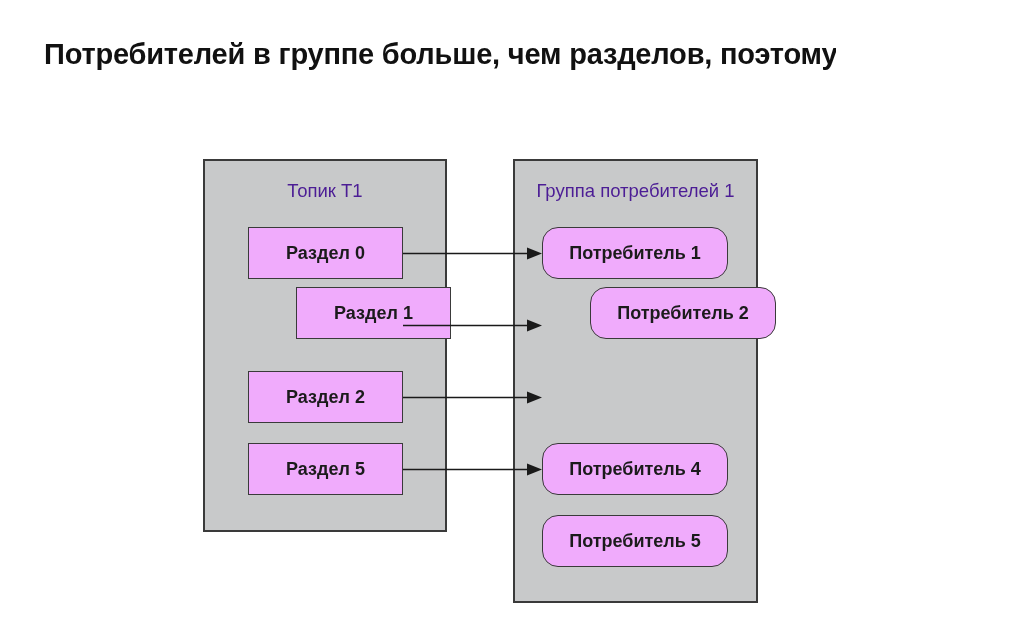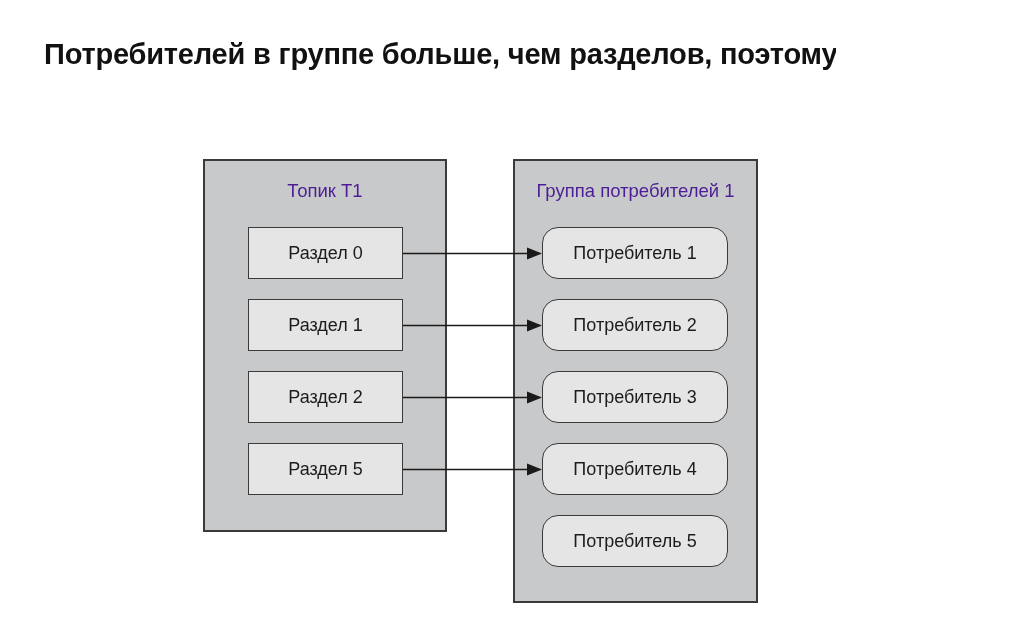--- a/index.html
+++ b/index.html
@@ -51,40 +51,41 @@
     top: 19px;
     text-align: center;
     font-size: 18.5px;
     color: #4c1d95;
     white-space: nowrap;
   }
   .node {
     position: absolute;
     box-sizing: border-box;
     height: 52px;
-    background: #e5e5e5;
+    background: #f0abfc;
     border: 1.5px solid #3a3a3a;
     display: flex;
     align-items: center;
     justify-content: center;
     font-size: 18px;
     color: #1b1b1b;
     white-space: nowrap;
+    font-weight: bold;
   }
   .partition {
     left: 43px;
     width: 155px;
   }
   .consumer {
     left: 27px;
     width: 186px;
     border-radius: 16px;
   }
   .row-0 { top: 66px; }
-  .row-1 { top: 138px; }
+  .row-1 { top: 126px; margin-left: 48px; }
   .row-2 { top: 210px; }
   .row-3 { top: 282px; }
   .row-4 { top: 354px; }
   .arrow {
     position: absolute;
     left: 403px;
     width: 139px;
     height: 15px;
   }
   .arrow-0 { top: 246px; }
@@ -106,21 +107,20 @@
     <div class="node partition row-0">Раздел 0</div>
     <div class="node partition row-1">Раздел 1</div>
     <div class="node partition row-2">Раздел 2</div>
     <div class="node partition row-3">Раздел 5</div>
   </div>
 
   <div class="container group">
     <div class="container-label">Группа потребителей 1</div>
     <div class="node consumer row-0">Потребитель 1</div>
     <div class="node consumer row-1">Потребитель 2</div>
-    <div class="node consumer row-2">Потребитель 3</div>
     <div class="node consumer row-3">Потребитель 4</div>
     <div class="node consumer row-4">Потребитель 5</div>
   </div>
 
   <svg class="arrow arrow-0" viewBox="0 0 139 15">
     <line x1="0" y1="7.5" x2="126" y2="7.5" stroke="#1a1a1a" stroke-width="1.6"></line>
     <polygon points="124,1.5 139,7.5 124,13.5" fill="#1a1a1a"></polygon>
   </svg>
   <svg class="arrow arrow-1" viewBox="0 0 139 15">
     <line x1="0" y1="7.5" x2="126" y2="7.5" stroke="#1a1a1a" stroke-width="1.6"></line>

